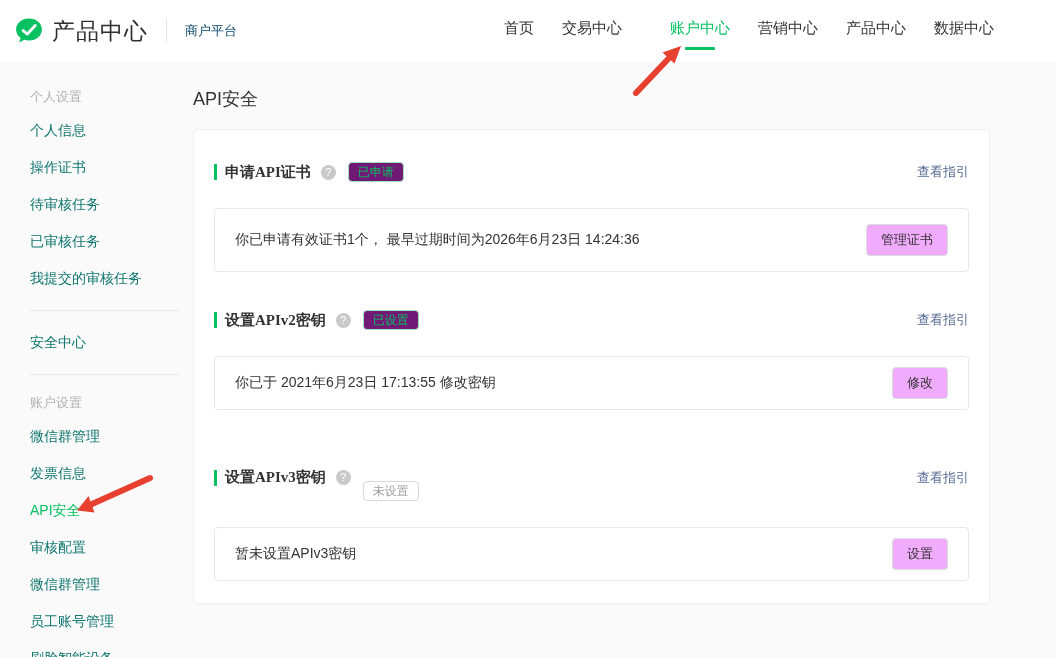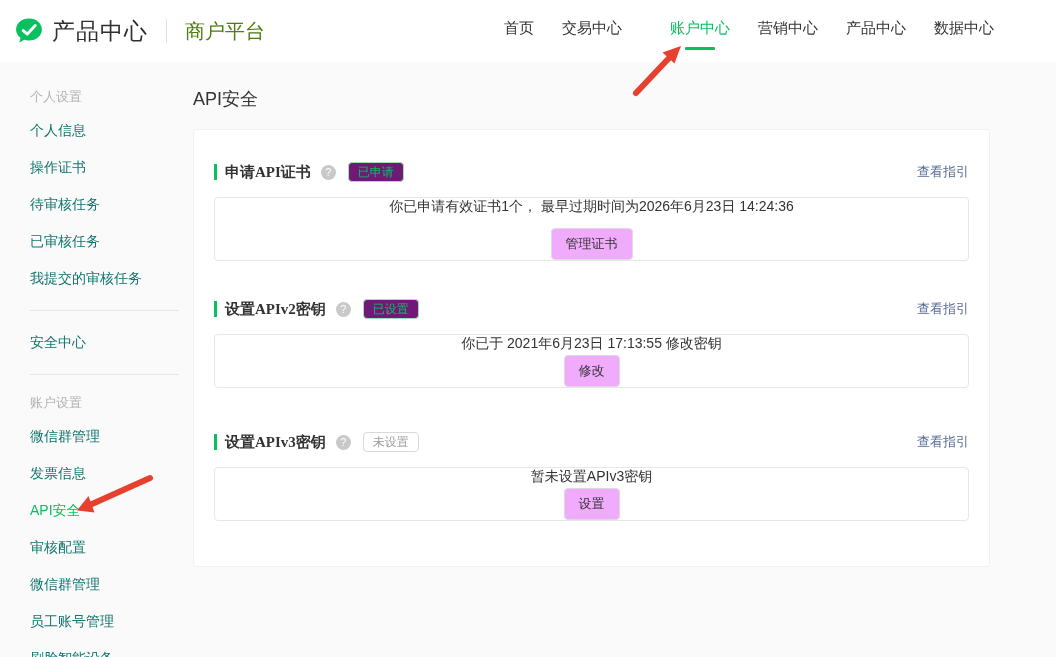--- a/index.html
+++ b/index.html
@@ -5,21 +5,21 @@
   * { margin:0; padding:0; box-sizing:border-box; }
   html,body { width:1056px; height:657px; overflow:hidden; background:#fafafa;
     font-family:"Liberation Sans","DejaVu Sans",sans-serif; color:#333; }
 
   
   .topbar { height:62px; background:#fff; display:flex; align-items:center; padding:0 60px 0 14px; }
   .brand { display:flex; align-items:center; }
   .logo-bubble { width:30px; height:30px; display:block; }
   .wordmark { font-size:23px; color:#2f2f2f; margin-left:8px; letter-spacing:1px; font-weight:500; }
   .brand-divider { width:1px; height:24px; background:#e2e2e2; margin:0 18px; }
-  .portal { font-size:20px; color:#4d7c0f;text-align:center; }
+  .portal { font-size:13px; color:#0c4a6e;text-align:center; }
   .nav { margin-left:auto; display:flex; gap:24px; }
   .nav-item { font-size:15px; color:#333; cursor:pointer; position:relative; padding:8px 2px 14px; }
   .nav-item.active { color:#07c160;margin-left:20px; }
   .nav-item.active::after { content:""; position:absolute; left:50%; transform:translateX(-50%);
     bottom:2px; width:30px; height:3px; background:#07c160; border-radius:1px; }
 
   
   .page-body { display:flex; height:595px; }
   .sidebar { width:193px; padding-top:18px; flex:none; }
   .side-header { height:30px; display:flex; align-items:center; padding-left:30px;
@@ -37,24 +37,24 @@
   .section { margin-top:30px; }
   .sec-head { display:flex; align-items:center; }
   .sec-bar { width:3px; height:16px; background:#07c160; margin-right:8px; flex:none; }
   .sec-title { font-size:15px; font-weight:bold; color:#333;
     font-family:"Liberation Serif","DejaVu Serif",serif; }
   .help-icon { width:15px; height:15px; border-radius:50%; background:#c9c9c9; color:#fff;
     font-size:11px; line-height:15px; text-align:center; margin-left:10px; cursor:pointer;
     font-family:"Liberation Sans",sans-serif; }
   .badge { font-size:12px; border-radius:4px; padding:3px 9px; margin-left:12px; line-height:1; }
   .badge.set { color:#07c160; border:1px solid #9fdfbc; background:#701a75; }
-  .badge.unset { color:#9c9c9c; border:1px solid #d9d9d9; background:#fff; }
+  .badge.unset { color:#9c9c9c; border:1px solid #d9d9d9; background:#fff;margin-top:27px; }
   .sec-link { margin-left:auto; font-size:13px; color:#576b95; cursor:pointer; text-decoration:none; }
-  .sec-box { margin-top:15px; border:1px solid #e7e7e7; border-radius:4px;
-    display:flex; align-items:center; padding:0 20px;flex-direction:column; }
+  .sec-box { margin-top:26px; border:1px solid #e7e7e7; border-radius:4px;
+    display:flex; align-items:center; padding:0 20px; }
   .sec-box.tall { height:64px; } .sec-box.short { height:54px; }
   .sec-text { font-size:14px; color:#333; flex:1; }
   .sec-btn { font-size:13px; color:#333; background:#f0abfc; border:1px solid #dcdcdc;
     border-radius:4px; padding:6px 14px; cursor:pointer;
     font-family:Liberation Sans, sans-serif; }
 
   .overlay { position:absolute; left:0; top:0; width:1056px; height:657px; pointer-events:none; }
 </style>
 </head>
 <body>

